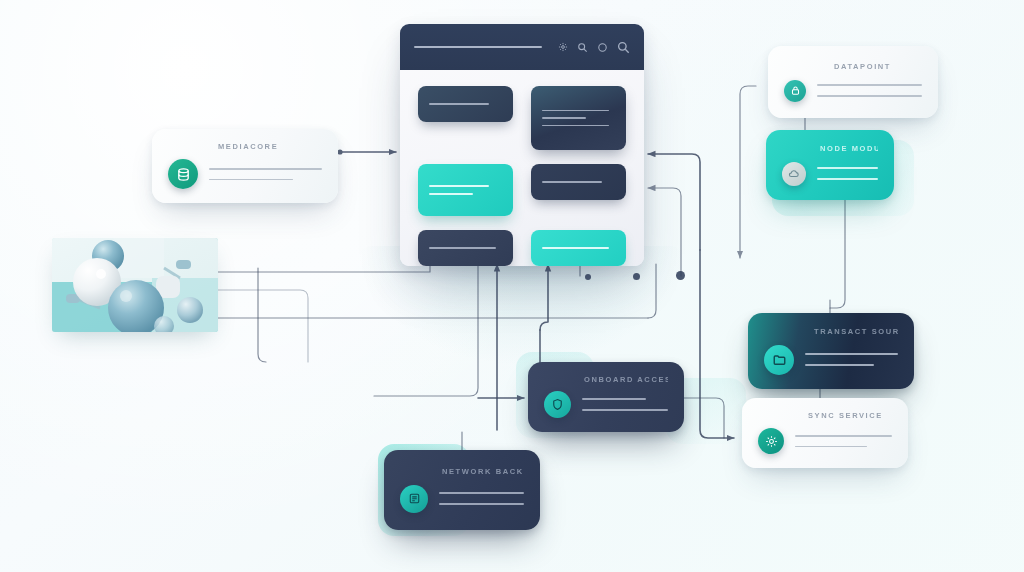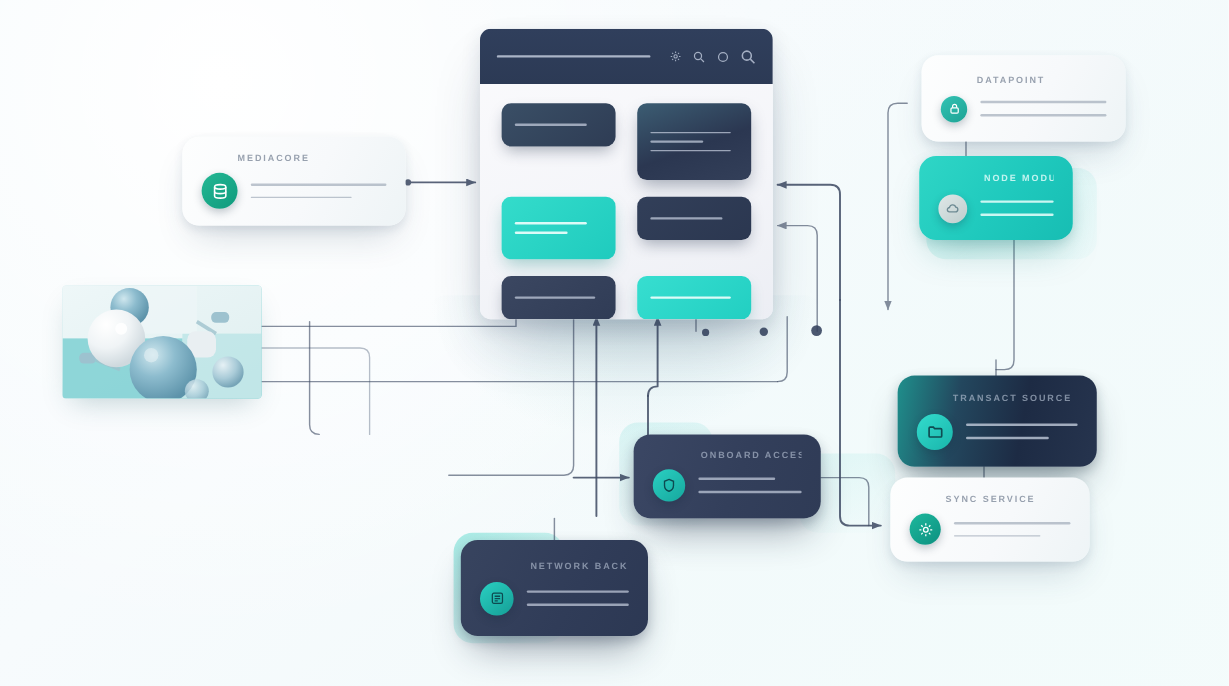--- a/index.html
+++ b/index.html
@@ -50,21 +50,21 @@
     display: flex;
     flex-direction: column;
     justify-content: center;
   }
   .card .ttl {
     font-size: 7.5px;
     letter-spacing: 1.6px;
     font-weight: 700;
     text-transform: uppercase;
     margin-bottom: 9px;
-    margin-left: 30px;
+    margin-left: 50px;
     opacity: .62;
     white-space: nowrap;
     overflow: hidden;
   }
   .card .body { display: flex; align-items: center; gap: 11px; }
   .card .lines { flex: 1; display: flex; flex-direction: column; gap: 9px; }
   .card .ln { height: 1.6px; border-radius: 2px; }
   .card .ln.short { width: 74%; }
 
   .badge {
@@ -365,21 +365,21 @@
       <div class="tile teal2 h-sm">
         <span class="tl w3"></span>
       </div>
     </div>
   </div>
 
   <div class="dot" style="left:585px; top:274px; width:6px; height:6px;"></div>
   <div class="dot" style="left:633px; top:273px; width:7px; height:7px;"></div>
   <div class="dot" style="left:676px; top:271px; width:9px; height:9px;"></div>
 
-  <div class="card light" style="left:152px; top:114px; width:186px; height:74px;">
+  <div class="card light" style="left:152px; top:129px; width:186px; height:74px;">
     <div class="ttl">MEDIACORE</div>
     <div class="body">
       <span class="badge" style="background:linear-gradient(140deg,#24b894,#109a7d);">
         <svg viewBox="0 0 16 16" fill="none" stroke="#ffffff" stroke-width="1.4">
           <ellipse cx="8" cy="4" rx="5" ry="2"></ellipse>
           <path d="M3 4v8c0 1.1 2.2 2 5 2s5-.9 5-2V4"></path>
           <path d="M3 8c0 1.1 2.2 2 5 2s5-.9 5-2"></path>
         </svg>
       </span>
       <span class="lines">

